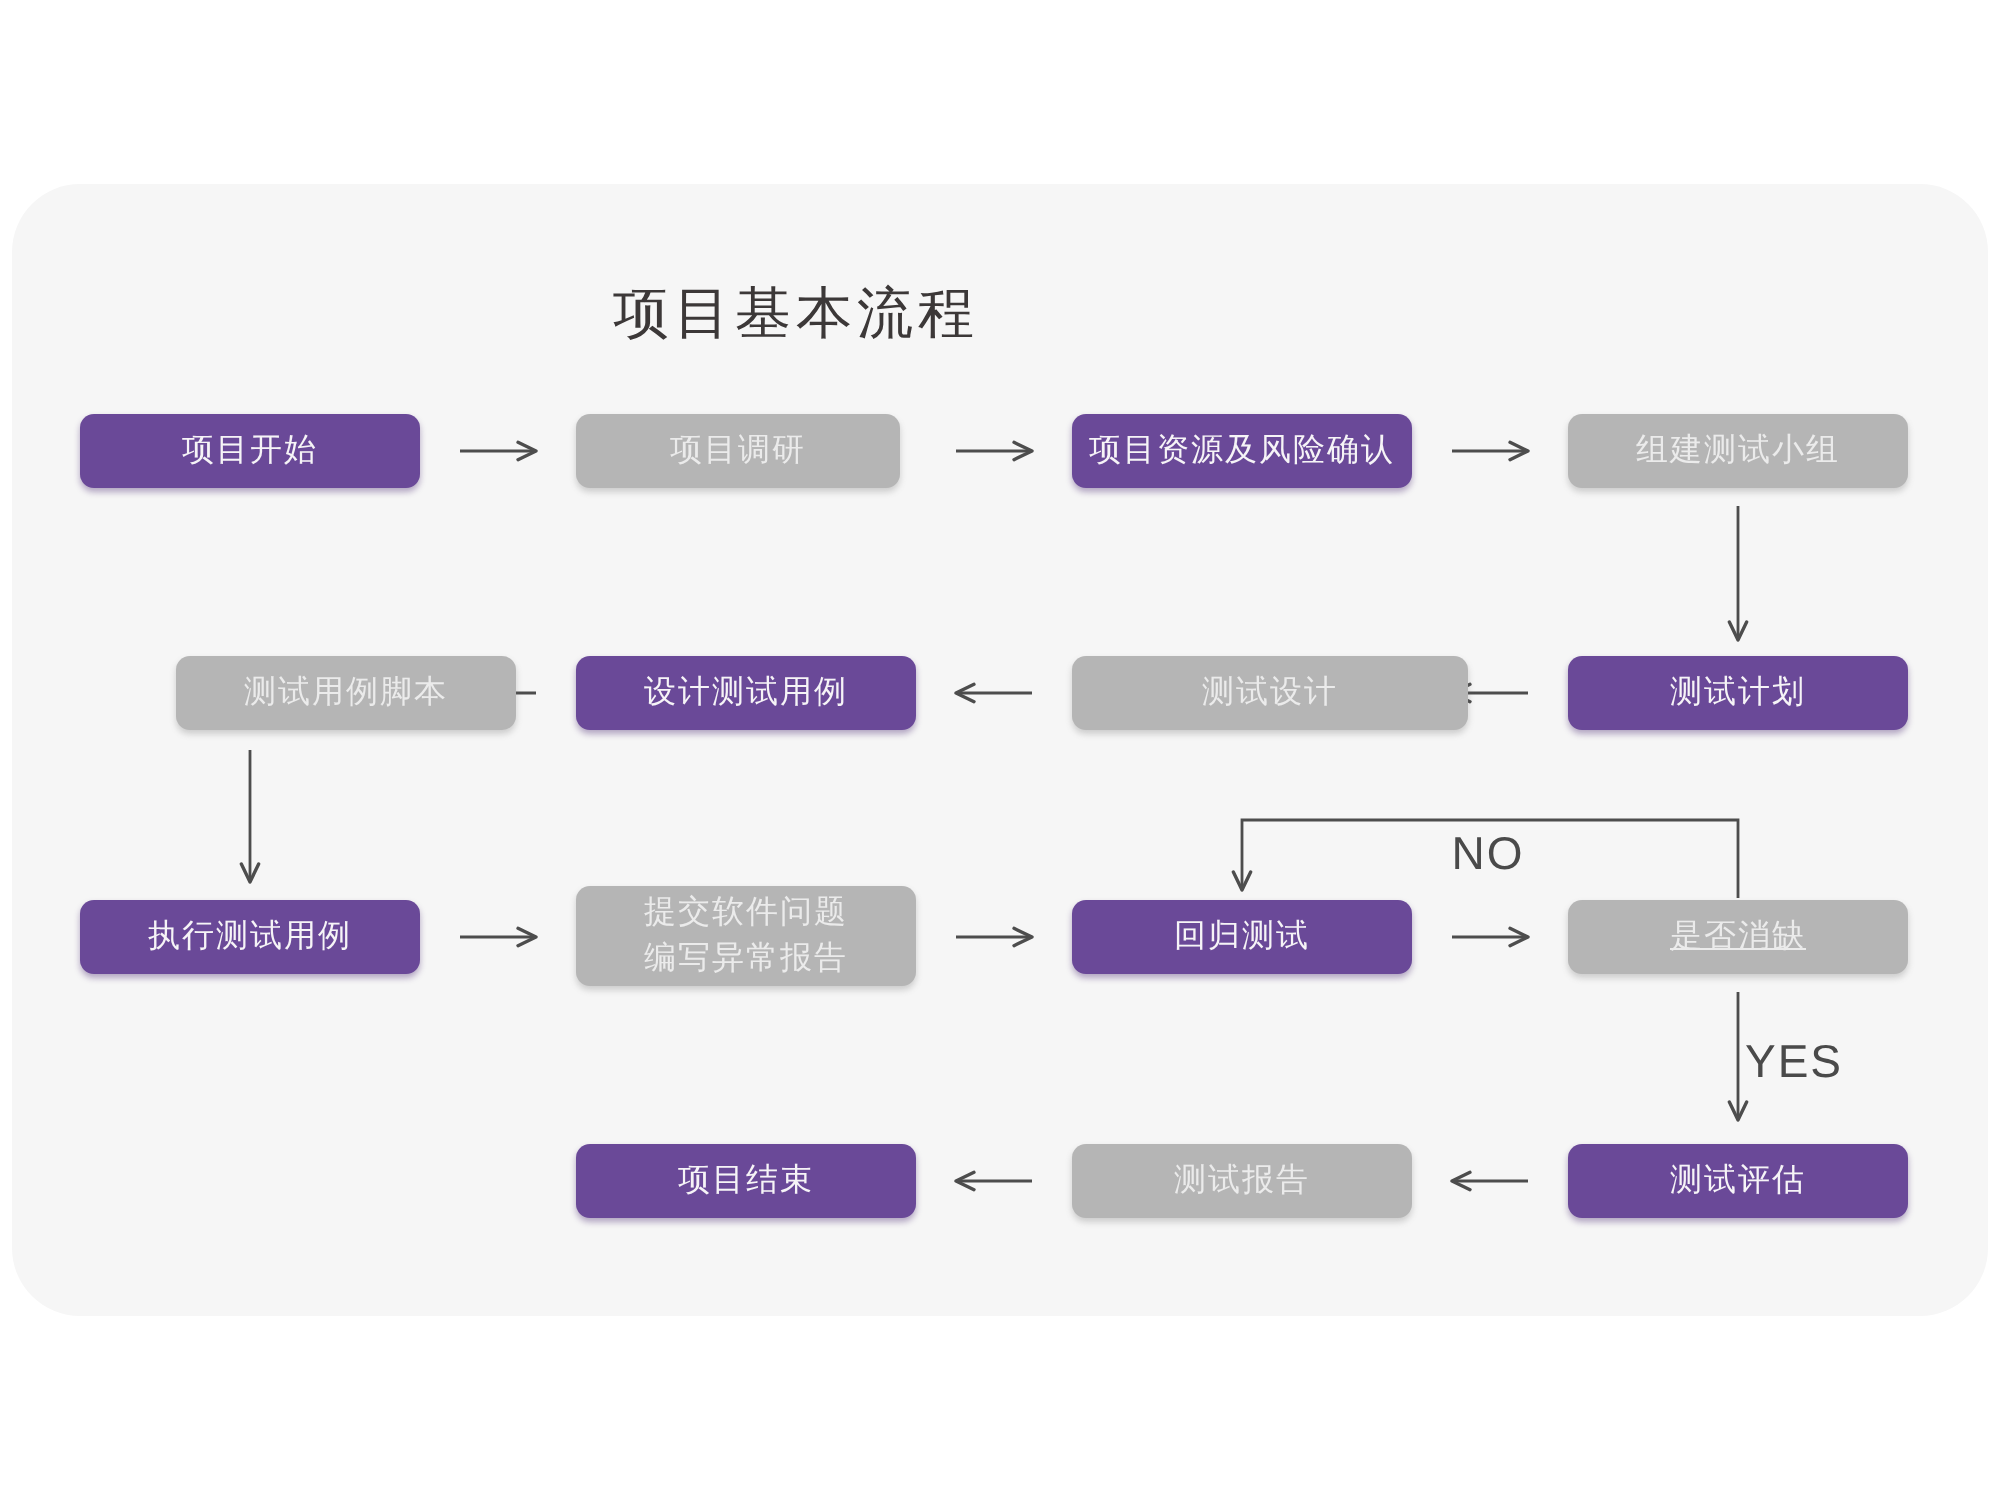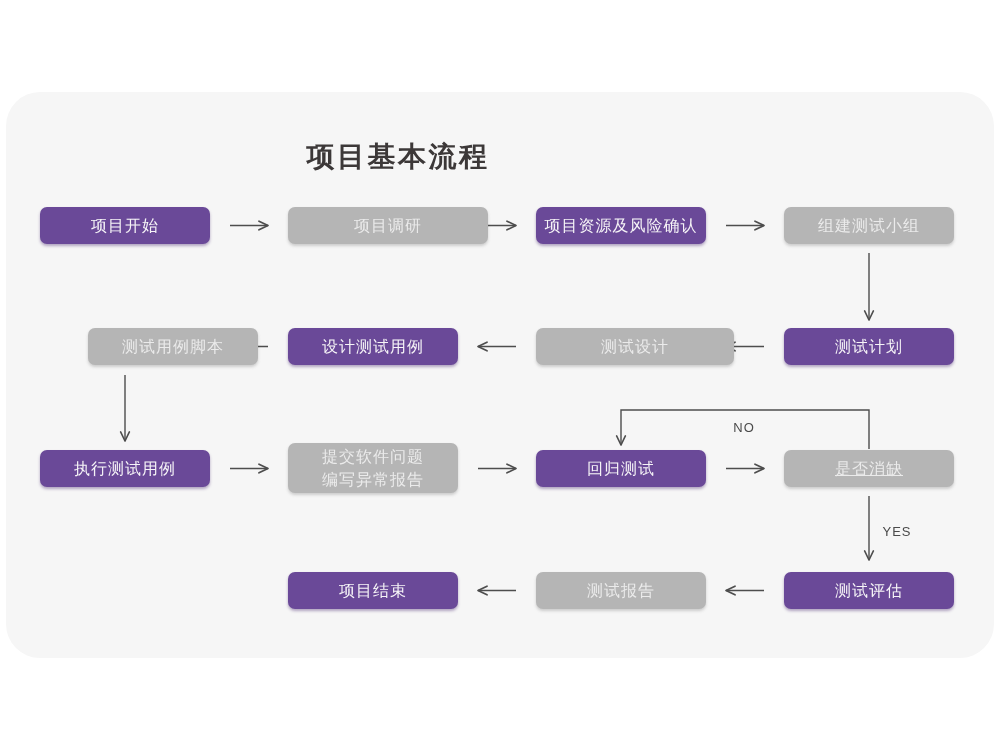--- a/index.html
+++ b/index.html
@@ -23,21 +23,21 @@
   }
   .card-title {
     position: absolute;
     top: 141px;
     left: 0;
     width: 796px;
     text-align: center;
     font-size: 28px;
     line-height: 32px;
     letter-spacing: 2.5px;
-    font-weight: 700;
+    font-weight: 400;
     color: var(--title-text, #3C3838);
   }
   .arrows {
     position: absolute;
     left: 0;
     top: 0;
   }
   .node {
     position: absolute;
     display: flex;
@@ -56,21 +56,21 @@
     color: var(--purple-node-text, #F6F4F7);
     box-shadow: 0 2px 3px rgba(74, 42, 115, 0.40);
   }
   .node.gray {
     background: var(--gray, #B5B5B5);
     color: var(--gray-node-text, #EBEBEB);
     box-shadow: 0 2px 3px rgba(110, 110, 110, 0.30);
   }
   .decision-label {
     position: absolute;
-    font-size: 13px;
+    font-size: 23px;
     letter-spacing: 1px;
     color: var(--decision-label, #4A4A4A);
     transform: translate(-50%, -50%);
     white-space: nowrap;
   }
 </style>
 </head>
 <body>
 
 <div class="card"></div>
@@ -97,21 +97,21 @@
       <path d="M726,468.5 L764,468.5" fill="none" stroke="#4D4D4D" stroke-width="1.4" marker-end="url(#arrowhead)"></path>
       <path d="M869,449 L869,410 L621,410 L621,445" fill="none" stroke="#4D4D4D" stroke-width="1.4" marker-end="url(#arrowhead)"></path>
       <path d="M869,496 L869,560" fill="none" stroke="#4D4D4D" stroke-width="1.4" marker-end="url(#arrowhead)"></path>
       <path d="M764,590.5 L726,590.5" fill="none" stroke="#4D4D4D" stroke-width="1.4" marker-end="url(#arrowhead)"></path>
       <path d="M516,590.5 L478,590.5" fill="none" stroke="#4D4D4D" stroke-width="1.4" marker-end="url(#arrowhead)"></path>
     </g>
 </svg>
 
 <div id="nodes">
     <div class="node purple" style="left: 40px; top: 207px; width: 170px; height: 37px;">项目开始</div>
-    <div class="node gray" style="left: 288px; top: 207px; width: 200px; height: 37px;">项目调研</div>
+    <div class="node gray" style="left: 288px; top: 207px; width: 162px; height: 37px;">项目调研</div>
     <div class="node purple" style="left: 536px; top: 207px; width: 170px; height: 37px;">项目资源及风险确认</div>
     <div class="node gray" style="left: 784px; top: 207px; width: 170px; height: 37px; text-align: right;">组建测试小组</div>
     <div class="node gray" style="left: 40px; top: 328px; width: 170px; height: 37px; margin-left: 48px;">测试用例脚本</div>
     <div class="node purple" style="left: 288px; top: 328px; width: 170px; height: 37px; text-align: right;">设计测试用例</div>
     <div class="node gray" style="left: 536px; top: 328px; width: 198px; height: 37px;">测试设计</div>
     <div class="node purple" style="left: 784px; top: 328px; width: 170px; height: 37px;">测试计划</div>
     <div class="node purple" style="left: 40px; top: 450px; width: 170px; height: 37px;">执行测试用例</div>
     <div class="node gray" style="left: 288px; top: 443px; width: 170px; height: 50px;">提交软件问题
 编写异常报告</div>
     <div class="node purple" style="left: 536px; top: 450px; width: 170px; height: 37px;">回归测试</div>

